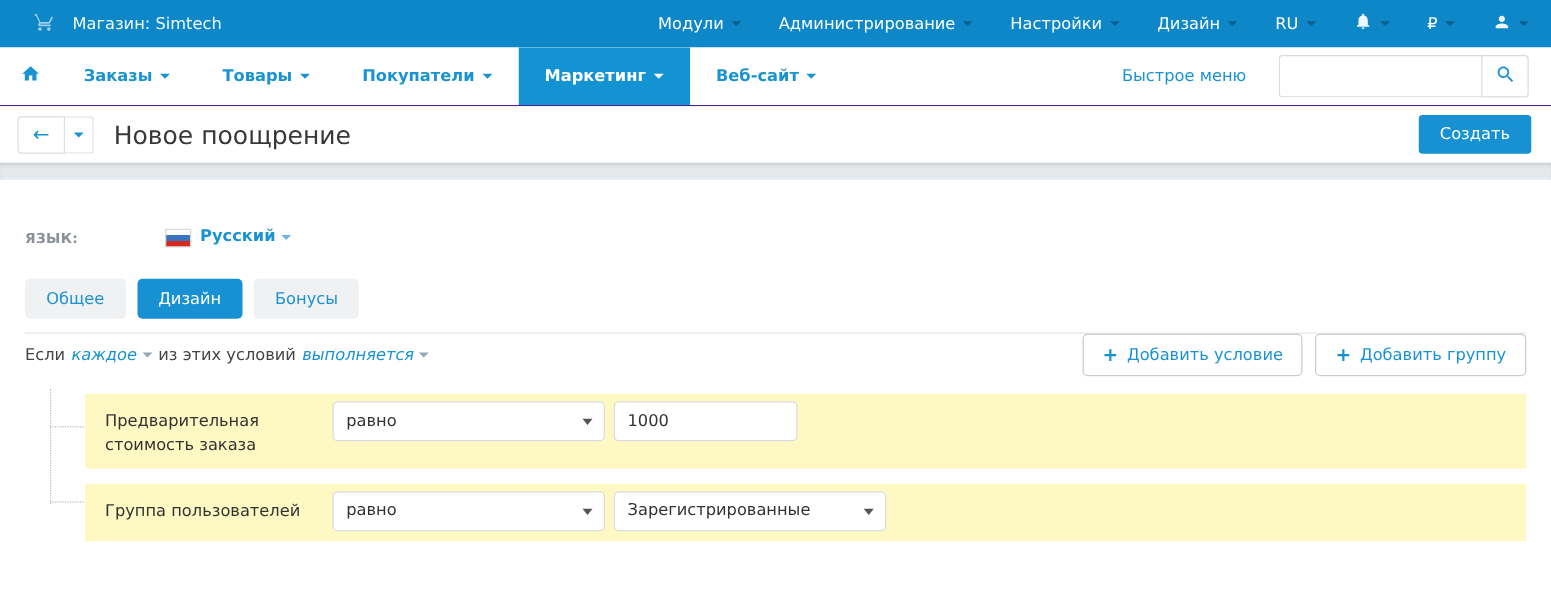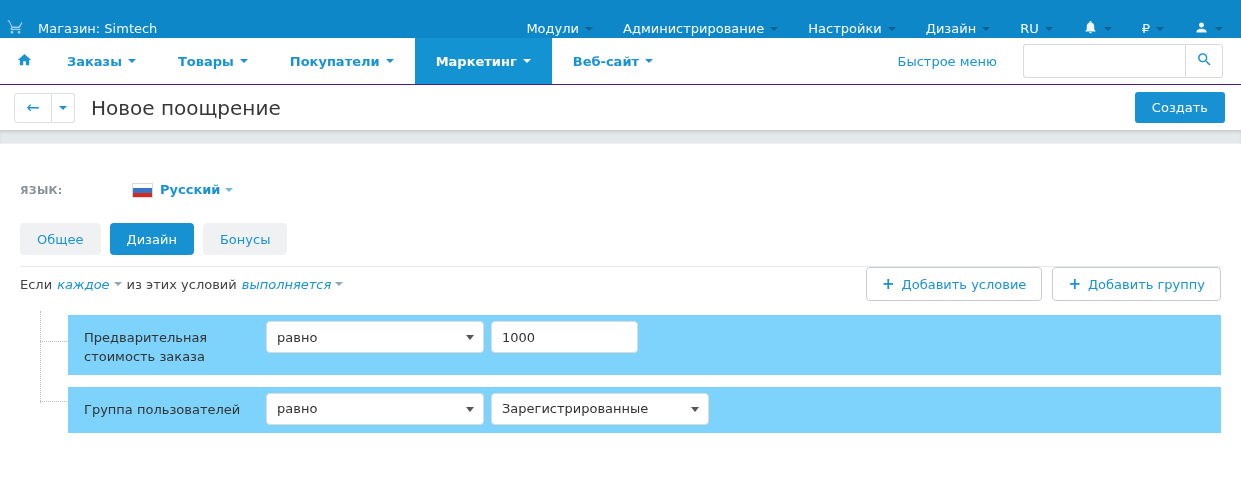--- a/index.html
+++ b/index.html
@@ -6,22 +6,22 @@
   html,body { width:1241px; height:480px; }
   body {
     font-family:"DejaVu Sans","Liberation Sans",sans-serif;
     background:#ffffff; overflow:hidden; font-size:13px; color:#333;
   }
   .caret { display:inline-block; width:0; height:0;
     border-left:4px solid transparent; border-right:4px solid transparent;
     border-top:4px solid currentColor; margin-left:6px; vertical-align:middle; }
 
   
-  .topbar { height:38px; background:#0e87c8; display:flex; align-items:flex-end;
-    padding:0 18px 0 6px; color:#fff; }
+  .topbar { height:38px; background:#0e87c8; display:flex; align-items:center;
+    padding:0 18px 0 26px; color:#fff; }
   .topbar .store { display:flex; align-items:center; gap:13px; font-size:13px; color:#f2f9fd; }
   .topbar .right { margin-left:auto; display:flex; align-items:center; gap:30px; }
   .topbar .t-item { display:flex; align-items:center; font-size:13px; color:#fdfeff; cursor:pointer; }
   .topbar .t-item .caret { border-top-color:#0a618f; }
   .icon-svg { display:inline-block; vertical-align:middle; }
 
   
   .navbar { height:47px; background:#fff; border-bottom:1px solid #4c1d95;
     display:flex; align-items:stretch; }
   .nav-home { display:flex; align-items:center; padding:0 13px 0 16px; cursor:pointer; }
@@ -84,21 +84,21 @@
   .btn-add { background:#fff; border:1px solid #c9cdd1; border-radius:4px; height:34px;
     padding:0 15px; color:#1a93d1; font-size:13px; font-family:inherit;
     display:flex; align-items:center; cursor:pointer; }
   .btn-add .plus { color:#1791d2; font-weight:bold; font-size:15px; margin-right:7px; }
 
   .rows { margin-top:14px; margin-left:48px; position:relative; }
   .tree-v { position:absolute; left:-28px; top:-4px; height:92px;
     border-left:1px dotted #b9bdc1; }
   .tree-stub { position:absolute; left:-28px; width:27px; border-top:1px dotted #b9bdc1; }
   .stub-1 { top:26px; } .stub-2 { top:86px; }
-  .cond-row { background:#7dd3fc; padding:6px 16px 8px; display:flex; align-items:flex-start; }
+  .cond-row { background:#fef9c3; padding:6px 16px 8px; display:flex; align-items:flex-start; }
   .cond-row + .cond-row { margin-top:12px; }
   .row-label { width:182px; padding:8px 12px 0 0; font-size:13px; color:#333; line-height:1.45; }
   .row-controls { display:flex; gap:7px; }
   .sel { position:relative; width:218px; height:32px; background:#fff;
     border:1px solid #d9dbdd; border-radius:4px; display:flex; align-items:center;
     padding:0 24px 0 10px; font-size:13px; color:#333; cursor:pointer; }
   .sel-arrow { position:absolute; right:9px; top:13px; width:0; height:0;
     border-left:4px solid transparent; border-right:4px solid transparent;
     border-top:5px solid #555; }
   .val-input { width:147px; height:32px; border:1px solid #d9dbdd; border-radius:4px;

